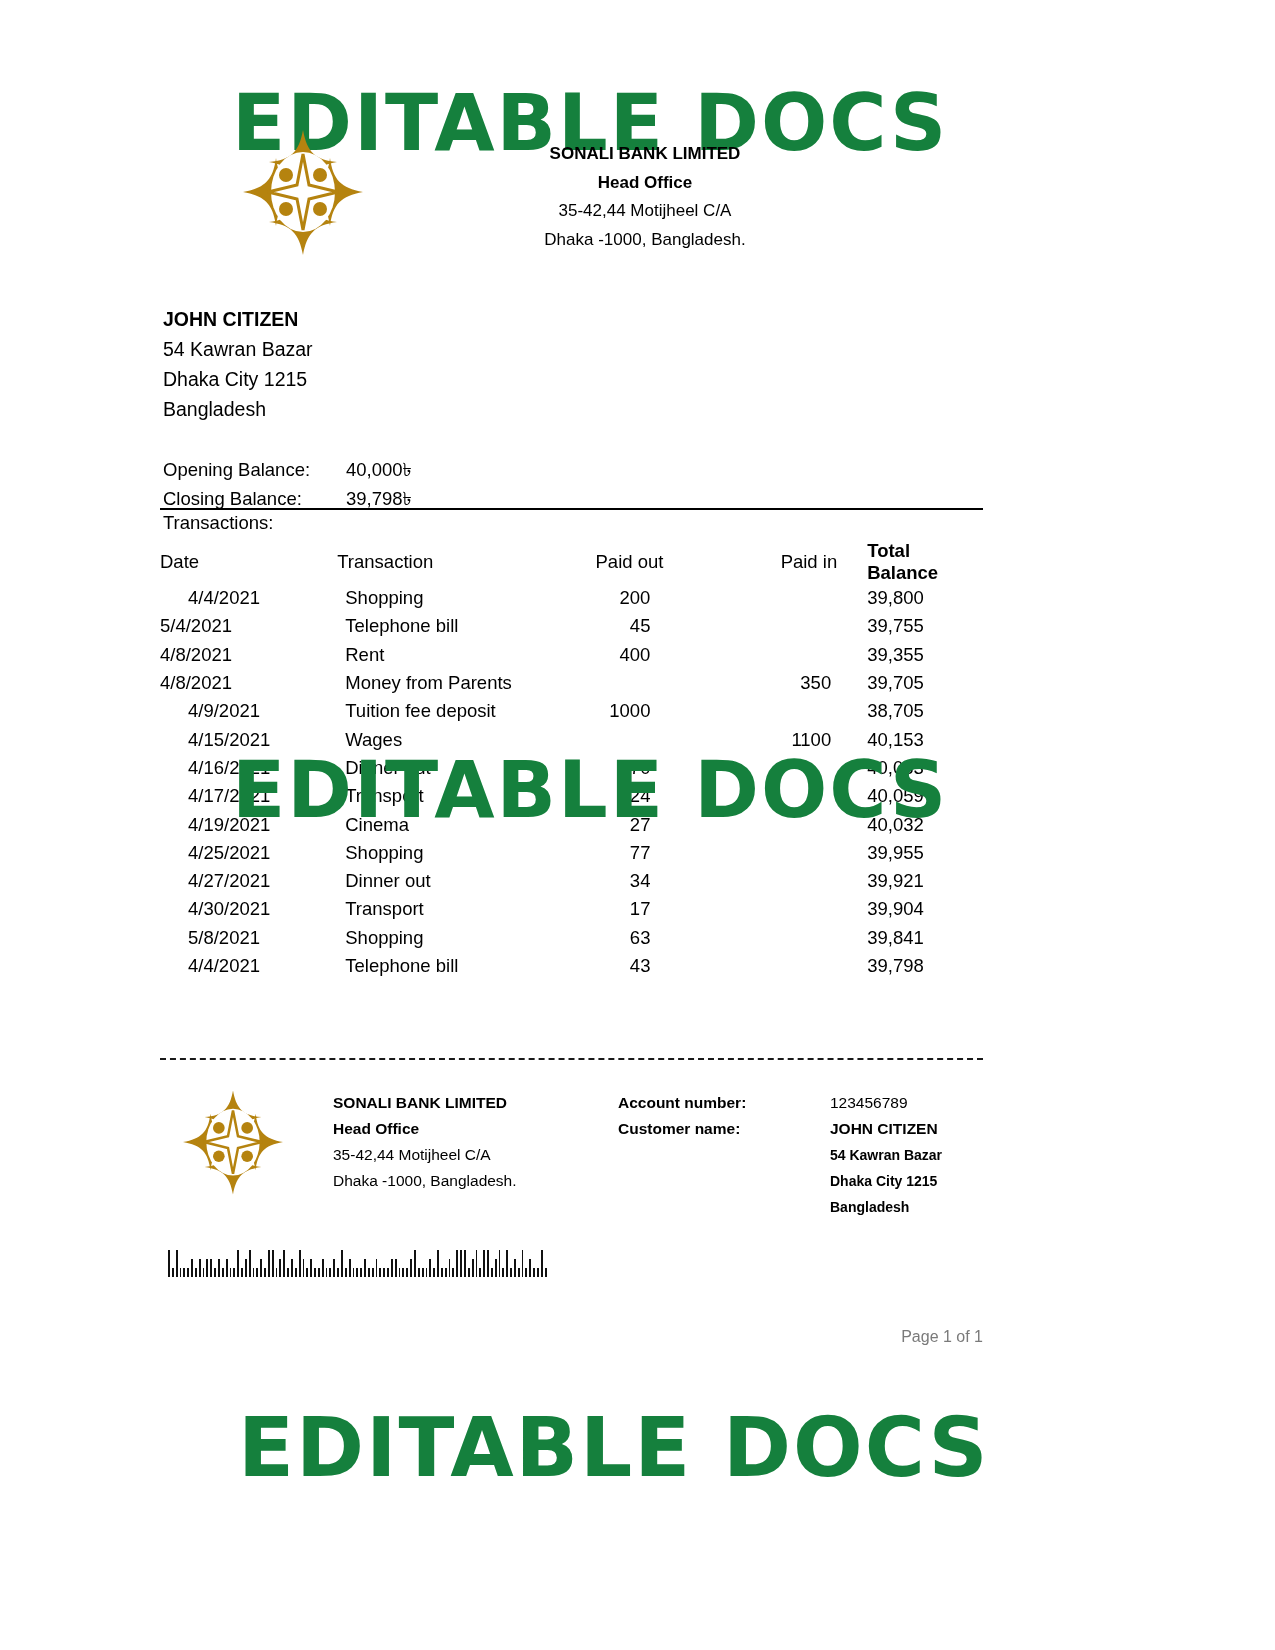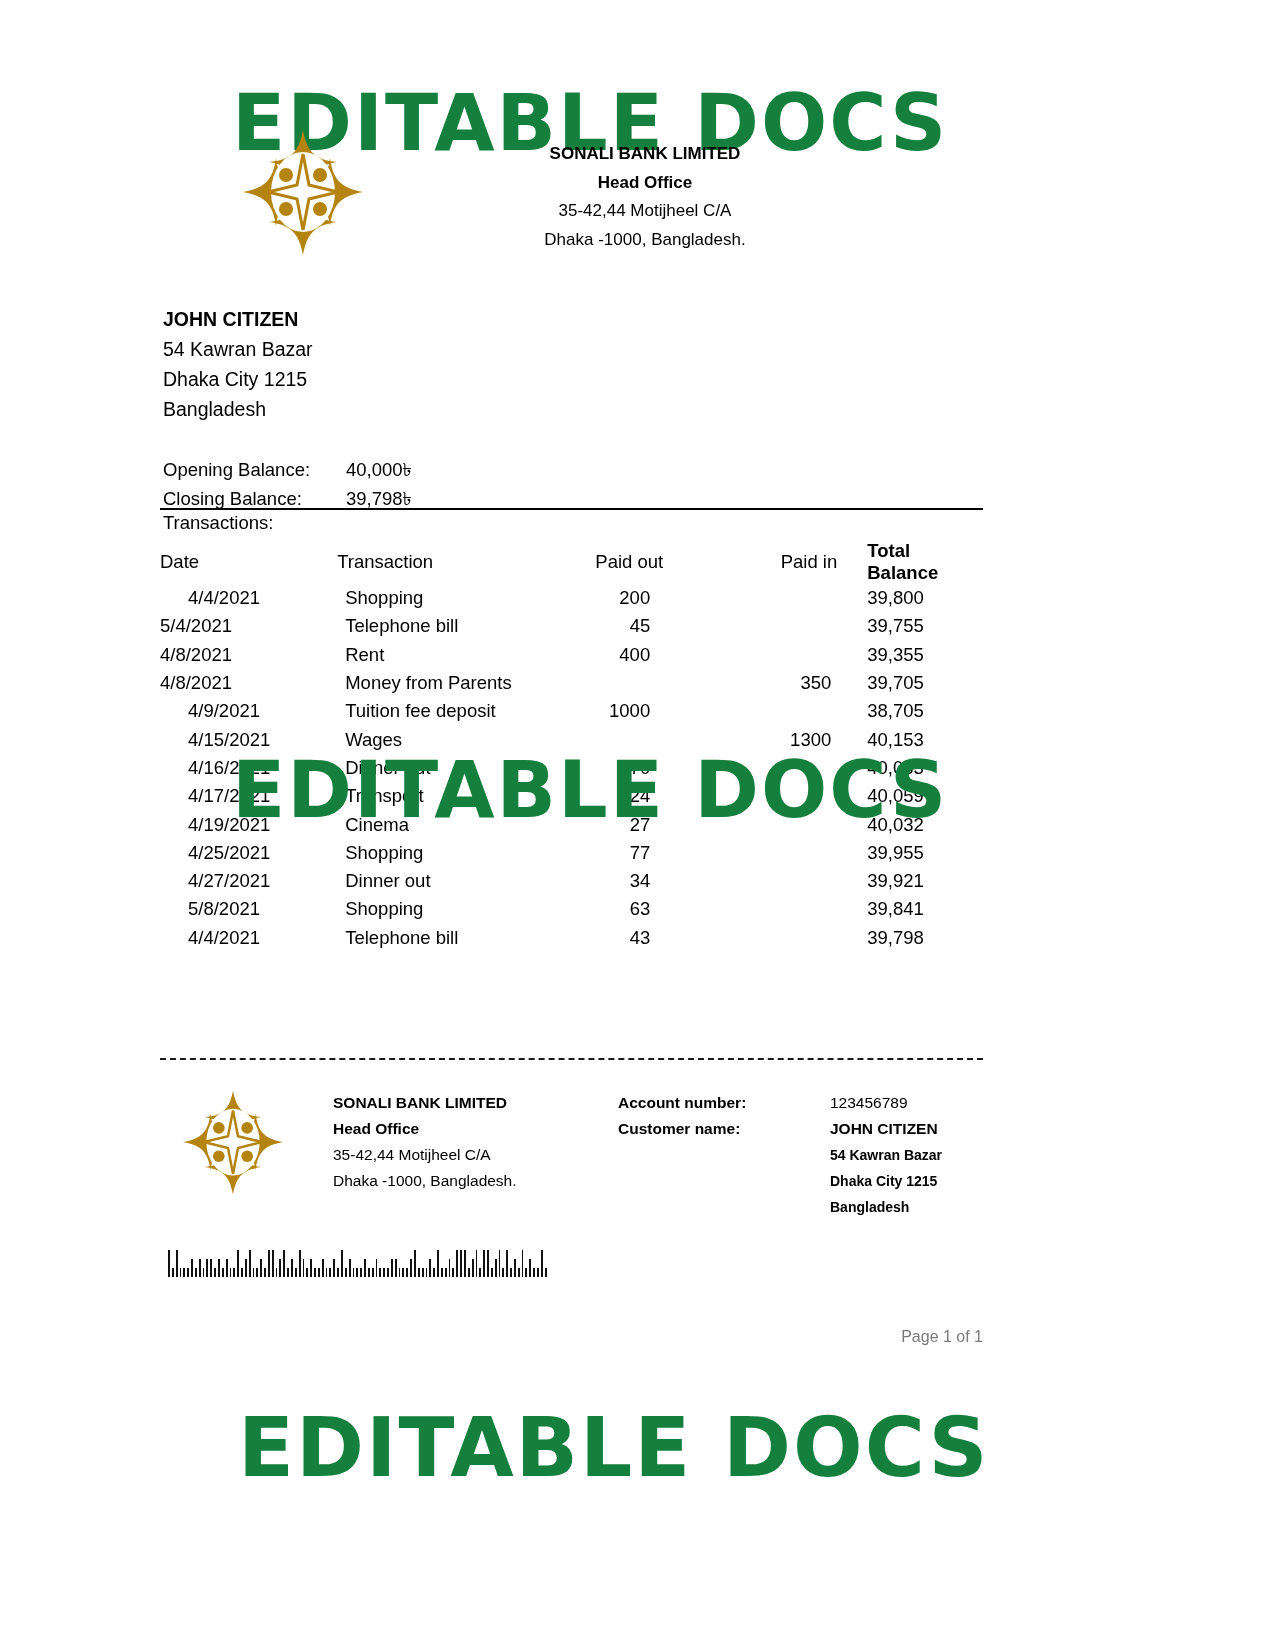--- a/index.html
+++ b/index.html
@@ -307,21 +307,21 @@
           <td class="col-date indent">4/9/2021</td>
           <td class="col-desc">Tuition fee deposit</td>
           <td class="col-out">1000</td>
           <td class="col-in"></td>
           <td class="col-bal">38,705</td>
         </tr>
         <tr>
           <td class="col-date indent">4/15/2021</td>
           <td class="col-desc">Wages</td>
           <td class="col-out"></td>
-          <td class="col-in">1300</td>
+          <td class="col-in">1100</td>
           <td class="col-bal">40,153</td>
         </tr>
         <tr>
           <td class="col-date indent">4/16/2021</td>
           <td class="col-desc">Dinner out</td>
           <td class="col-out">70</td>
           <td class="col-in"></td>
           <td class="col-bal">40,083</td>
         </tr>
         <tr>
@@ -344,20 +344,27 @@
           <td class="col-out">77</td>
           <td class="col-in"></td>
           <td class="col-bal">39,955</td>
         </tr>
         <tr>
           <td class="col-date indent">4/27/2021</td>
           <td class="col-desc">Dinner out</td>
           <td class="col-out">34</td>
           <td class="col-in"></td>
           <td class="col-bal">39,921</td>
+        </tr>
+        <tr>
+          <td class="col-date indent">4/30/2021</td>
+          <td class="col-desc">Transport</td>
+          <td class="col-out">17</td>
+          <td class="col-in"></td>
+          <td class="col-bal">39,904</td>
         </tr>
         <tr>
           <td class="col-date indent">5/8/2021</td>
           <td class="col-desc">Shopping</td>
           <td class="col-out">63</td>
           <td class="col-in"></td>
           <td class="col-bal">39,841</td>
         </tr>
         <tr>
           <td class="col-date indent">4/4/2021</td>

